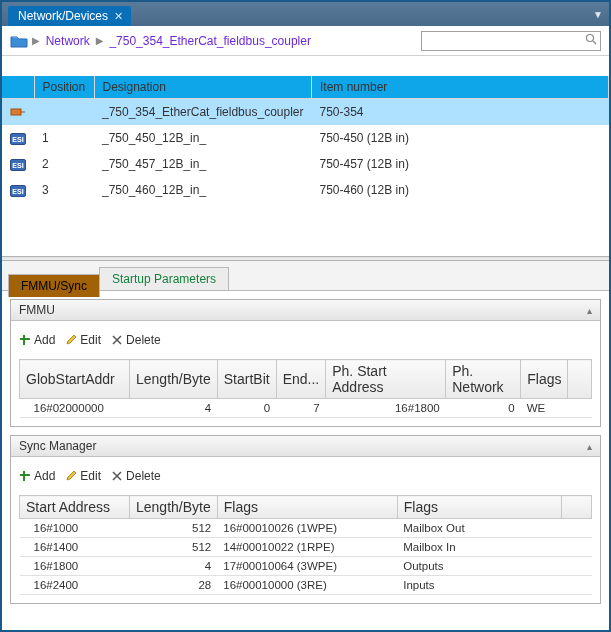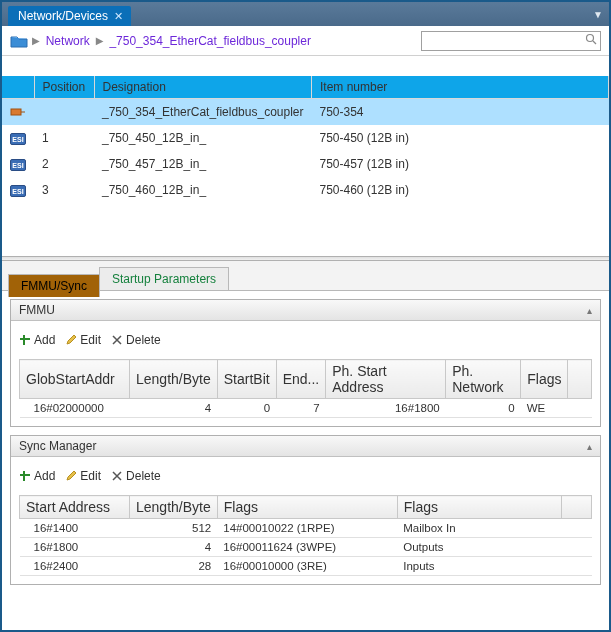--- a/index.html
+++ b/index.html
@@ -386,30 +386,37 @@
           <tr>
         <th>Start Address</th>
         <th class="r">Length/Byte</th>
         <th>Flags</th>
         <th>Flags</th>
         <th></th>
       </tr>
         </thead>
       <tbody id="sync-body">
           <tr>
+            <td style="padding-left:14px">16#1000</td>
+            <td class="r">512</td>
+            <td>16#00010026 (1WPE)</td>
+            <td>Mailbox Out</td>
+            <td></td>
+          </tr>
+          <tr>
             <td style="padding-left:14px">16#1400</td>
             <td class="r">512</td>
             <td>14#00010022 (1RPE)</td>
             <td>Mailbox In</td>
             <td></td>
           </tr>
           <tr>
             <td style="padding-left:14px">16#1800</td>
             <td class="r">4</td>
-            <td>16#00011624 (3WPE)</td>
+            <td>17#00010064 (3WPE)</td>
             <td>Outputs</td>
             <td></td>
           </tr>
           <tr>
             <td style="padding-left:14px">16#2400</td>
             <td class="r">28</td>
             <td>16#00010000 (3RE)</td>
             <td>Inputs</td>
             <td></td>
           </tr>

